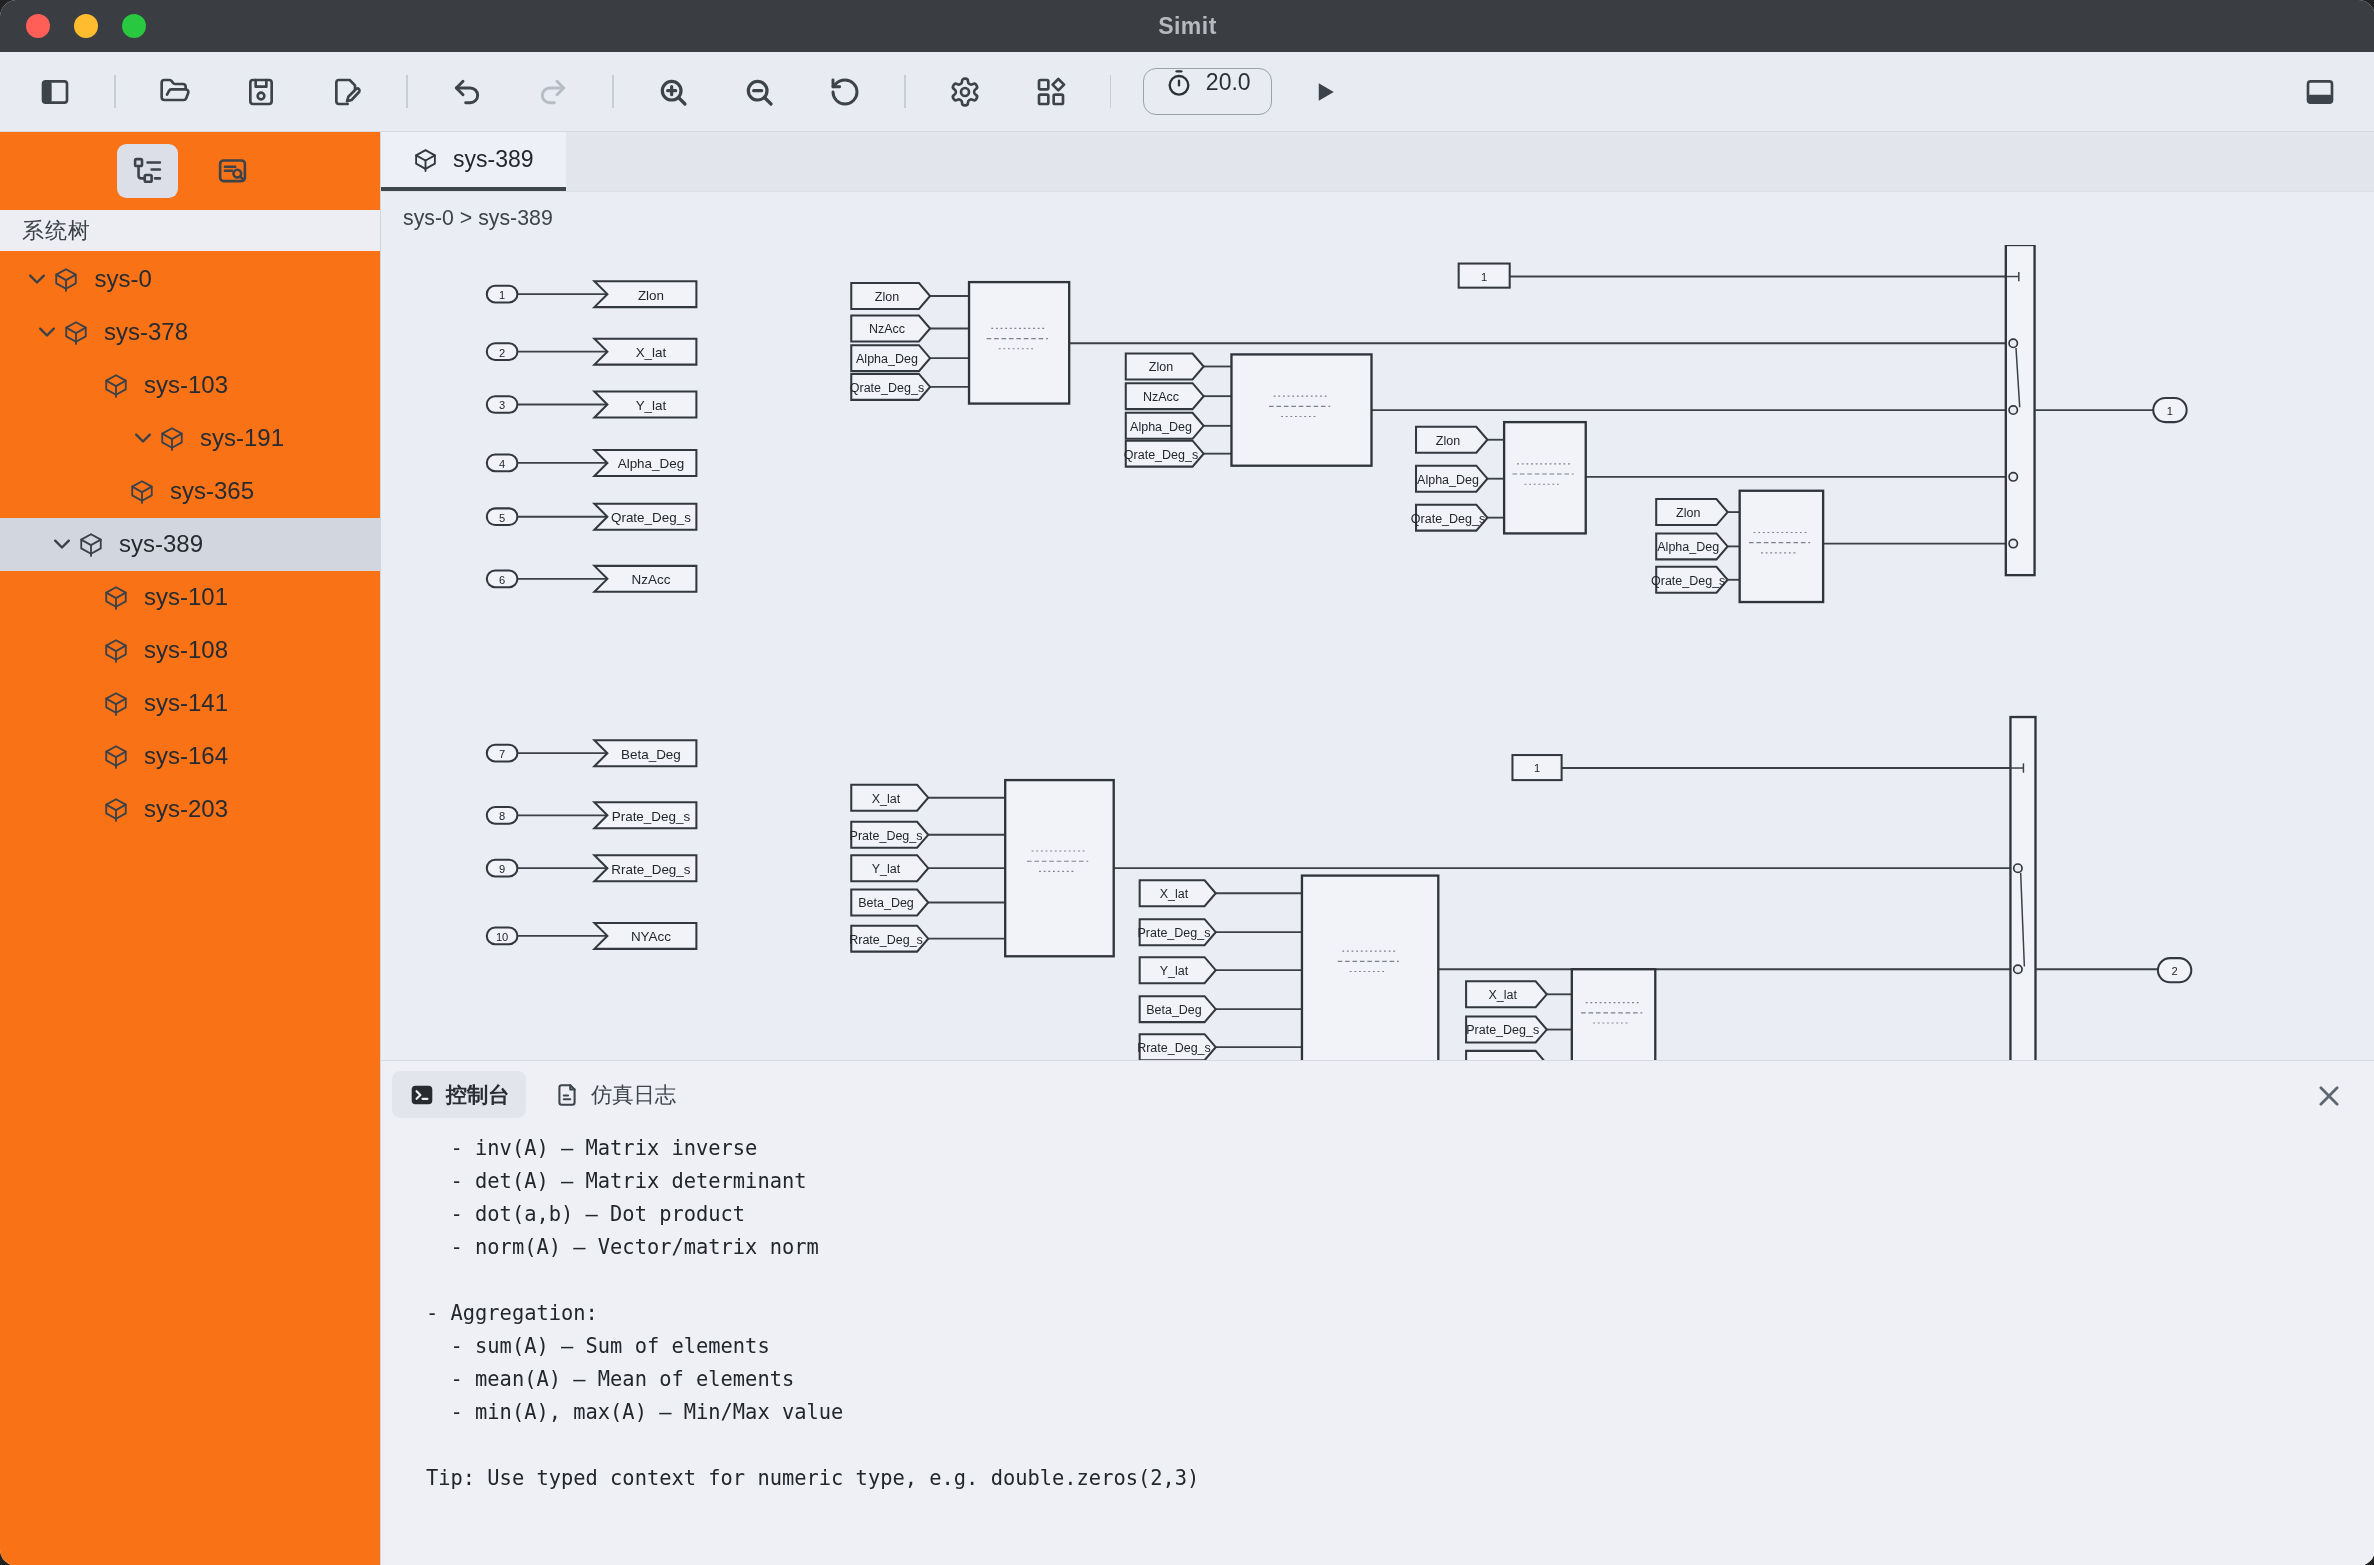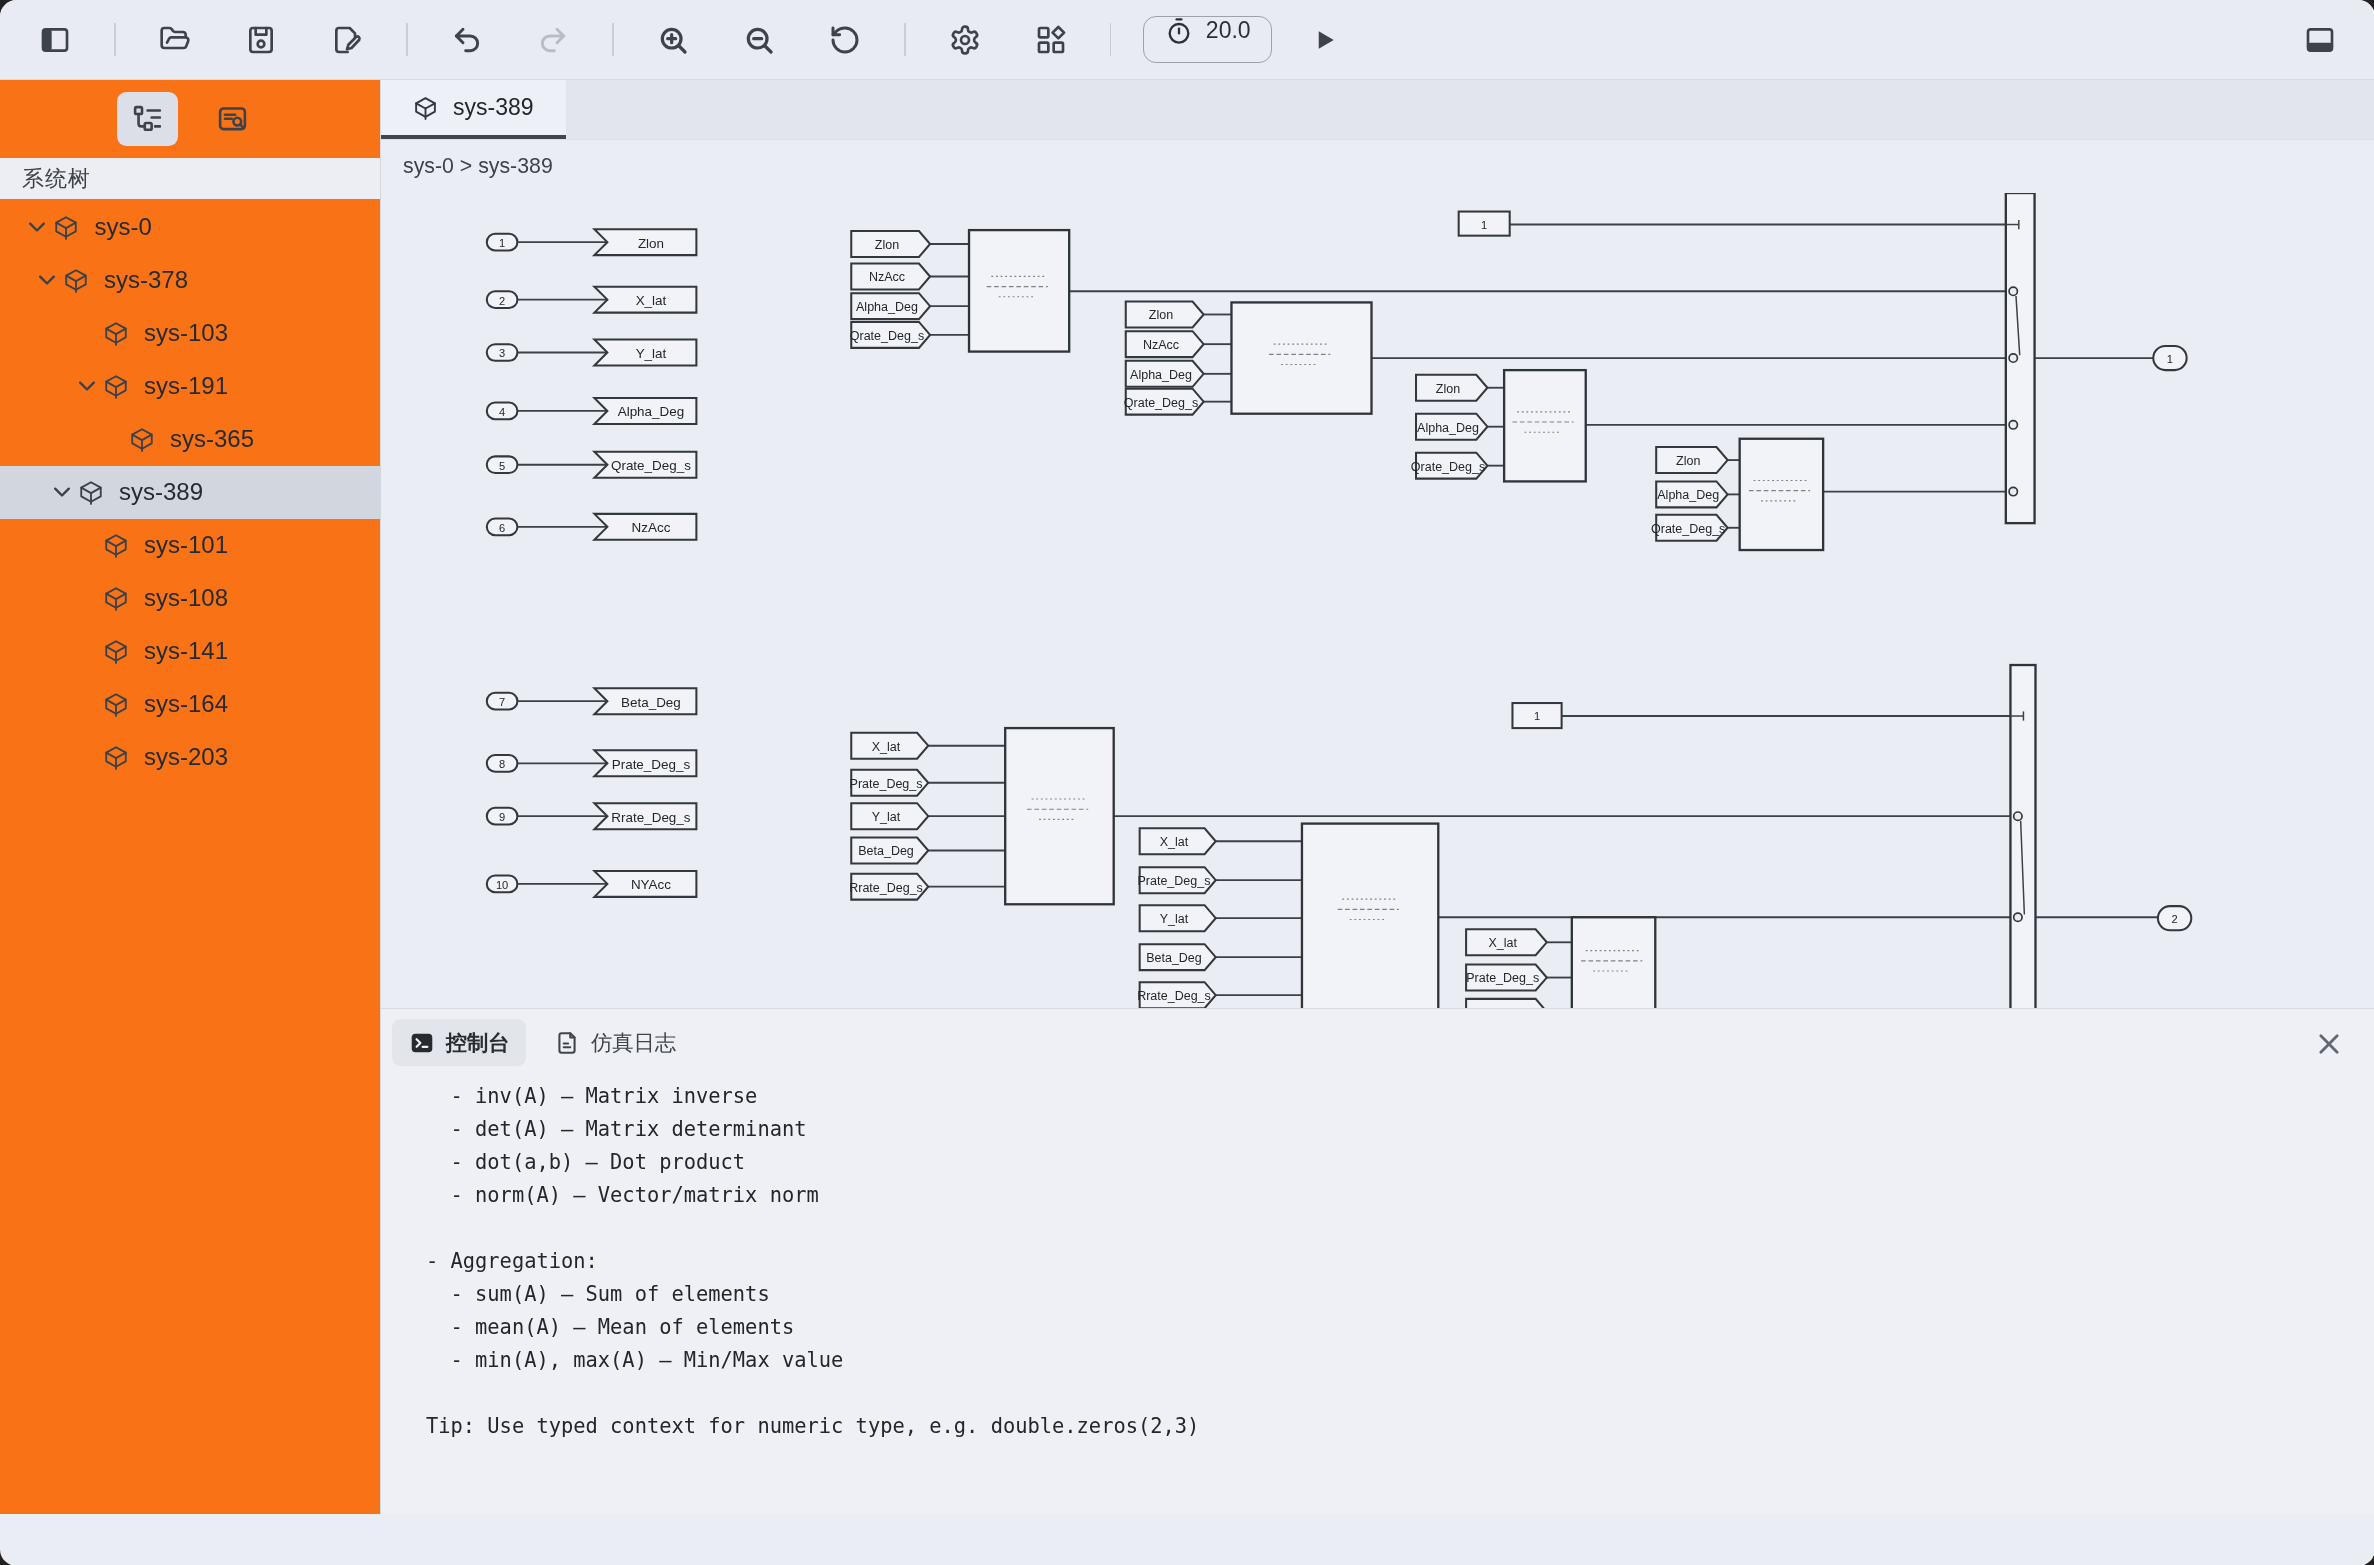--- a/index.html
+++ b/index.html
@@ -58,20 +58,28 @@
   .node{fill:#eaedf4;stroke:#33383e;stroke-width:1.8;}
   .scr{stroke:#7c828a;stroke-width:1.2;stroke-dasharray:2 3;}
   .scr2{stroke:#7c828a;stroke-width:1.2;stroke-dasharray:5 3;}
   .t11{font-size:12px;}.t13{font-size:13.5px;}.t14{font-size:14.5px;}
 </style>
 </head>
 <body>
 
 <div class="window">
 
+  <div class="titlebar">
+    <div class="traffic">
+      <span class="tl red"></span>
+      <span class="tl yellow"></span>
+      <span class="tl green"></span>
+    </div>
+    <div class="wtitle">Simit</div>
+  </div>
 
   <div class="toolbar">
     <div class="tbtn">
       <svg class="ic" width="32" height="32" viewBox="0 0 24 24" fill="none" stroke="currentColor" stroke-width="2" stroke-linecap="round" stroke-linejoin="round">
           <rect x="3" y="4" width="18" height="16" rx="2"></rect>
           <rect x="3" y="4" width="6.5" height="16" rx="2" fill="currentColor" stroke="none"></rect>
         </svg>
     </div>
     <div class="tdiv"></div>
     <div class="tbtn">
@@ -219,21 +227,21 @@
             <span class="chev"></span>
             <span class="cube">
               <svg width="26" height="26" viewBox="0 0 24 24" fill="none" stroke="currentColor" stroke-width="1.7" stroke-linecap="round" stroke-linejoin="round">
                 <path d="M21 8 12 3 3 8v8l9 5 9-5z"></path>
                 <path d="M3 8l9 5 9-5"></path>
                 <path d="M12 13v10"></path>
               </svg>
             </span>
             <span>sys-103</span>
           </div>
-          <div class="trow" style="padding-left: 70px;">
+          <div class="trow" style="padding-left: 105px; margin-left: 21px;">
             <span class="chev">
               <svg width="16" height="10.2" viewBox="0 0 14 9" fill="none" stroke="currentColor" stroke-width="2.1" stroke-linecap="round" stroke-linejoin="round">
                 <polyline points="1,1.5 7,7.5 13,1.5"></polyline>
               </svg>
             </span>
             <span class="cube">
               <svg width="26" height="26" viewBox="0 0 24 24" fill="none" stroke="currentColor" stroke-width="1.7" stroke-linecap="round" stroke-linejoin="round">
                 <path d="M21 8 12 3 3 8v8l9 5 9-5z"></path>
                 <path d="M3 8l9 5 9-5"></path>
                 <path d="M12 13v10"></path>

